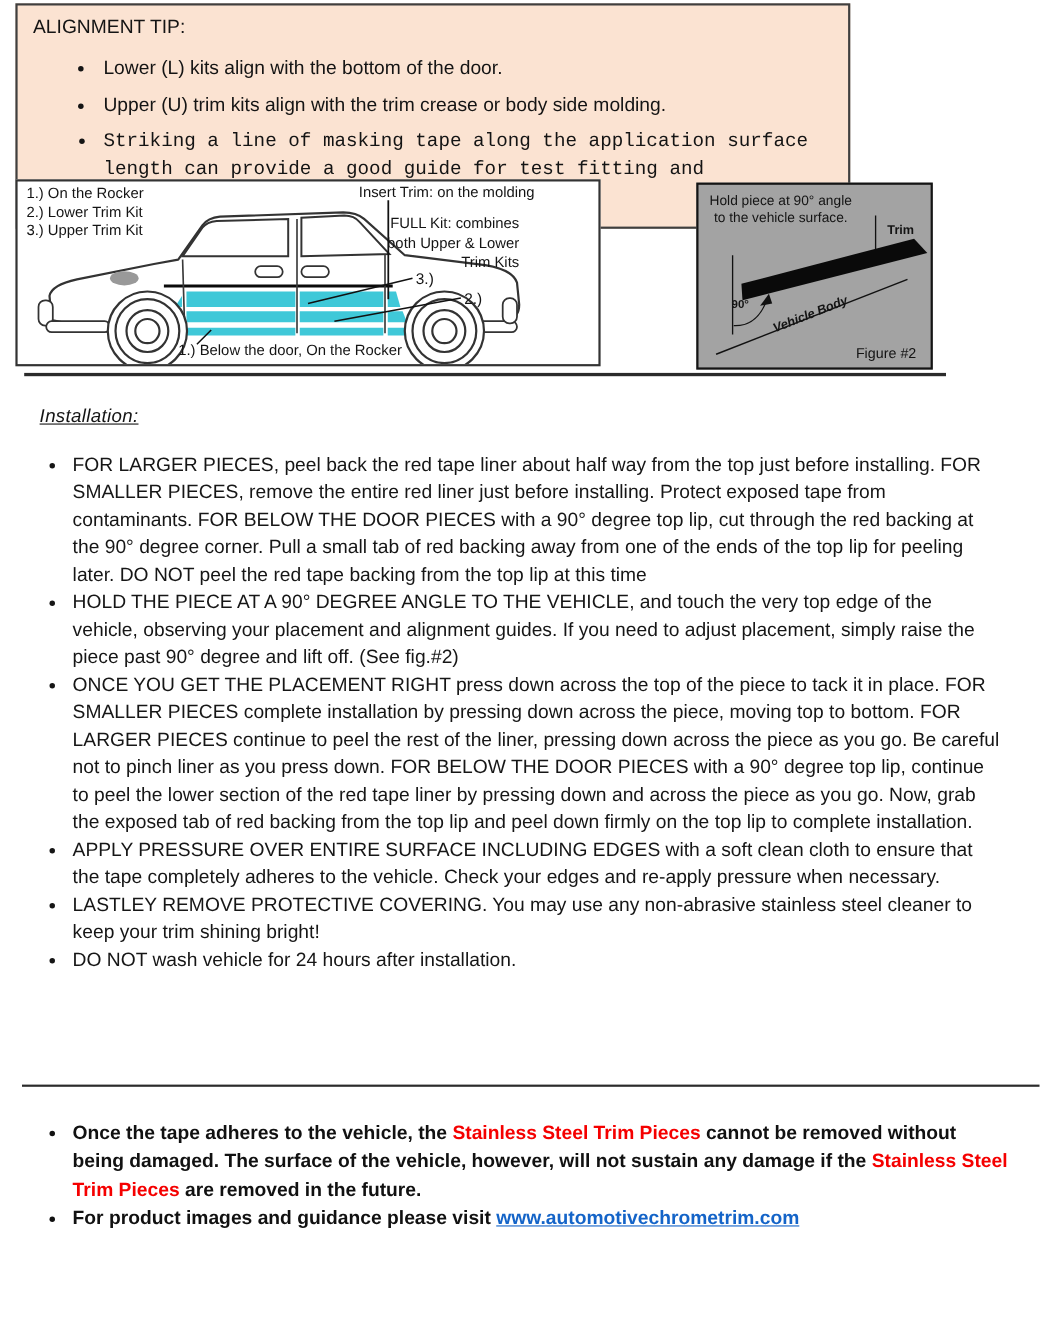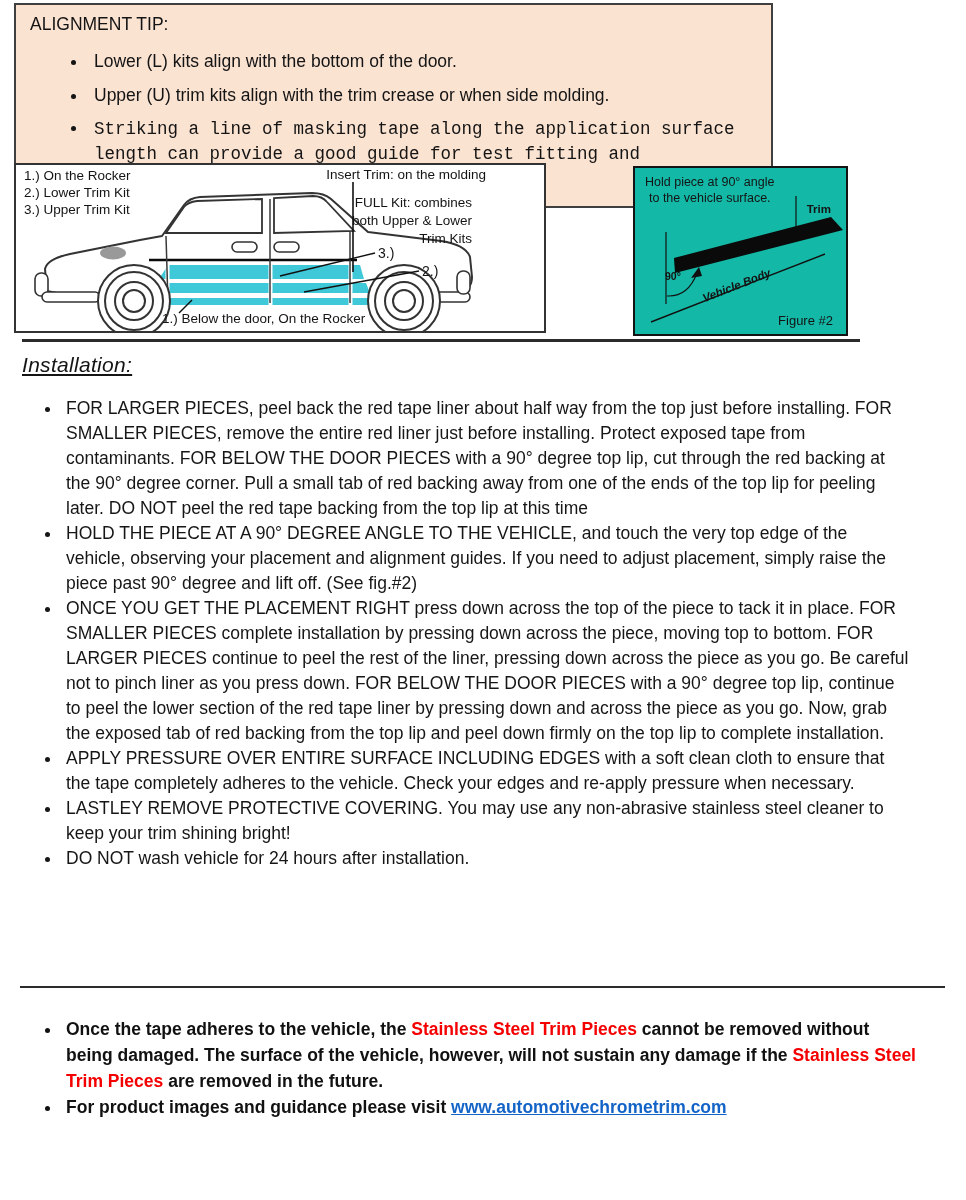--- a/index.html
+++ b/index.html
@@ -12,47 +12,47 @@
     position:absolute;left:14px;top:3px;width:759px;box-sizing:border-box;
     border:2px solid #3f3f3f;background:#fbe3d2;padding:7px 14px 12px 14px;
   }
   .tip-heading{font-size:17.5px;line-height:24px;}
   .tip-box ul{margin:13px 0 0 0;padding-left:58px;}
   .tip-box li{font-size:17.5px;line-height:25px;margin-bottom:9px;padding-left:6px;}
   .tip-box li:last-child{margin-bottom:2px;font-family:Liberation Mono, monospace;}
   
   .diagram-row{position:absolute;left:14px;top:163px;width:834px;display:flex;justify-content:space-between;}
   .car-box{width:532px;height:170px;box-sizing:border-box;border:2px solid #333;background:#fff;}
-  .fig-box{width:215px;height:170px;box-sizing:border-box;border:2px solid #141414;background:#14b8a6;margin-top:3px;}
+  .fig-box{width:215px;height:170px;box-sizing:border-box;border:2px solid #141414;background:#a3a3a3;margin-top:3px;}
   svg text{font-family:"Liberation Sans", sans-serif;fill:#141414;}
   
   .rule1{position:absolute;left:22px;top:339px;width:838px;border-top:3px solid #2b2b2b;}
   .rule2{position:absolute;left:20px;top:986px;width:925px;border-top:2.5px solid #2b2b2b;}
   
   .section-heading{
-    font-style:italic;font-weight:normal;font-size:21px;line-height:26px;
-    text-decoration:underline;margin:0;letter-spacing:.3px;
+    font-style:italic;font-weight:normal;font-size:17px;line-height:26px;
+    text-decoration:underline;margin:14px;letter-spacing:.3px;
   }
   .installation{position:absolute;left:22px;top:352px;width:910px;}
   .installation ul{margin:18px 0 0 0;padding-left:40px;width:848px;}
   .installation li{font-size:17.5px;line-height:25px;padding-left:4px;color:#161616;}
   .important{position:absolute;left:22px;top:999px;width:920px;}
   .important ul{margin:17px 0 0 0;padding-left:40px;width:858px;font-weight:bold;}
   .important li{font-size:17.5px;line-height:26px;padding-left:4px;color:#111;}
   .red-text{color:#f50000;}
   .site-link{color:#1464c8;font-weight:bold;text-decoration:underline;cursor:pointer;}
 </style>
 </head>
 <body>
 
 <div class="tip-box">
   <div class="tip-heading">ALIGNMENT TIP:</div>
   <ul>
     <li>Lower (L) kits align with the bottom of the door.</li>
-    <li>Upper (U) trim kits align with the trim crease or when side molding.</li>
+    <li>Upper (U) trim kits align with the trim crease or body side molding.</li>
     <li>Striking a line of masking tape along the application surface length can provide a good guide for test fitting and installation.</li>
   </ul>
 </div>
 
 <div class="diagram-row">
 
   <div class="car-box">
     <svg viewBox="0 0 479 166" width="479" height="166">
 
       <path d="M 31 126 L 29 104 Q 31 94 54 89 L 124 75 L 146 71 L 168 40 Q 173 33 184 32 L 296 28 Q 308 28 315 34 L 352 67 L 425 76 Q 450 80 454 92 L 456 112 Q 456 124 444 127 L 420 138 L 90 138 Z" fill="#ffffff" stroke="#333333" stroke-width="2" stroke-linejoin="round"></path>

